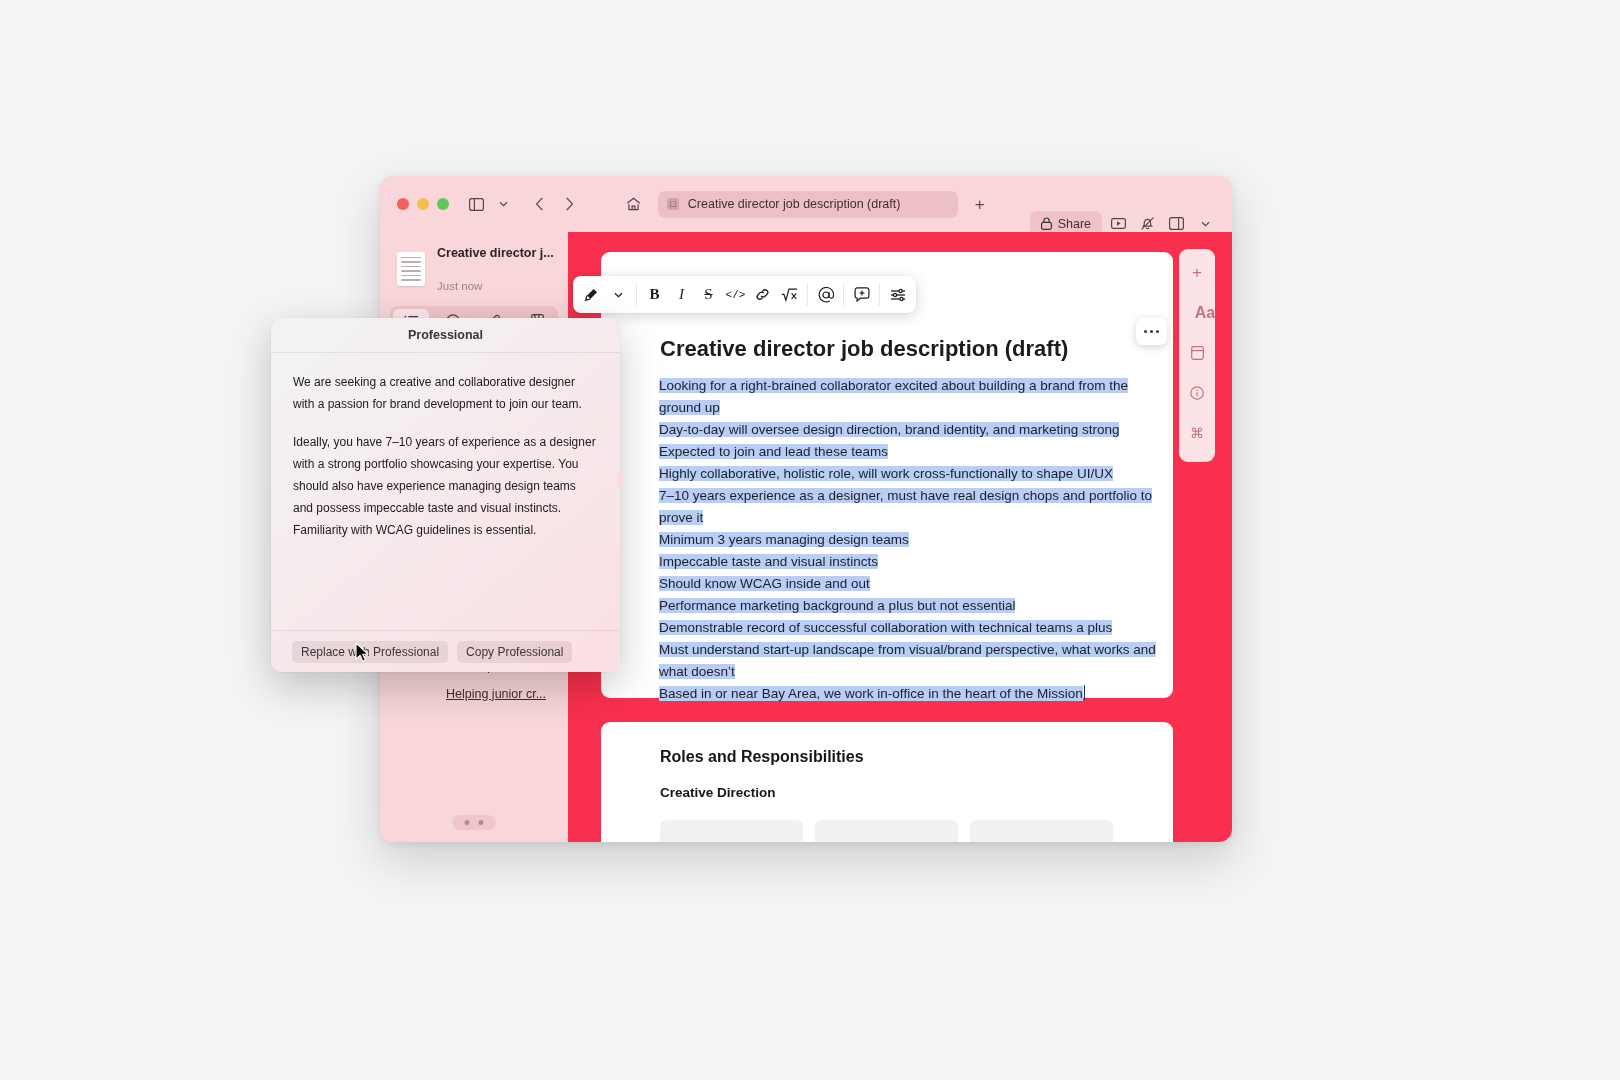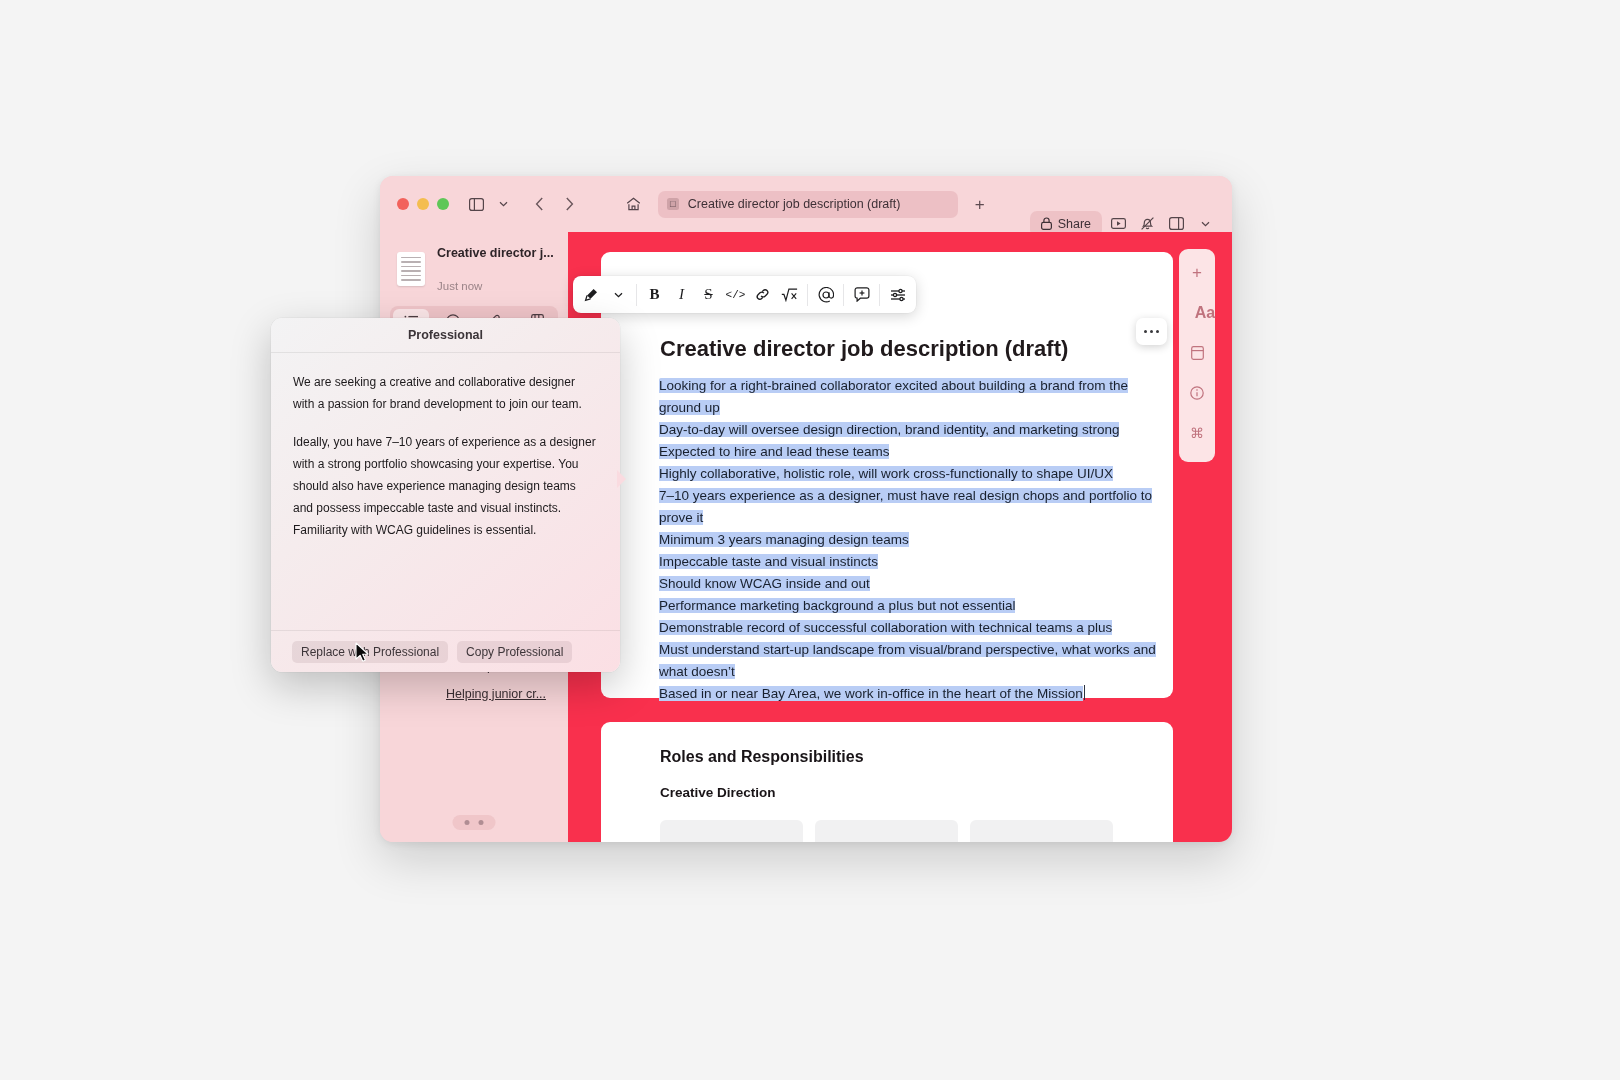--- a/index.html
+++ b/index.html
@@ -408,21 +408,21 @@
         </div>
       </div>
 
       <div id="canvas">
 
         <div class="sheet" id="sheet-1">
           <div id="sheet-title">Creative director job description (draft)</div>
           <div id="sel-block">
             <span class="ln">Looking for a right-brained collaborator excited about building a brand from the ground up</span><br>
             <span class="ln">Day-to-day will oversee design direction, brand identity, and marketing strong</span><br>
-            <span class="ln">Expected to hire and lead these teams</span><br>
+            <span class="ln">Expected to join and lead these teams</span><br>
             <span class="ln">Highly collaborative, holistic role, will work cross-functionally to shape UI/UX</span><br>
             <span class="ln">7–10 years experience as a designer, must have real design chops and portfolio to prove it</span><br>
             <span class="ln">Minimum 3 years managing design teams</span><br>
             <span class="ln">Impeccable taste and visual instincts</span><br>
             <span class="ln">Should know WCAG inside and out</span><br>
             <span class="ln">Performance marketing background a plus but not essential</span><br>
             <span class="ln">Demonstrable record of successful collaboration with technical teams a plus</span><br>
             <span class="ln">Must understand start-up landscape from visual/brand perspective, what works and what doesn’t</span><br>
             <span class="ln">Based in or near Bay Area, we work in-office in the heart of the Mission</span><span id="caret"></span>
           </div>

